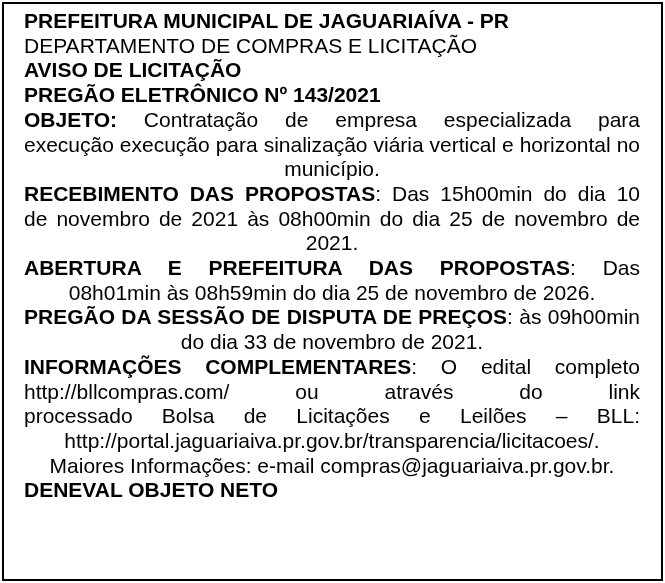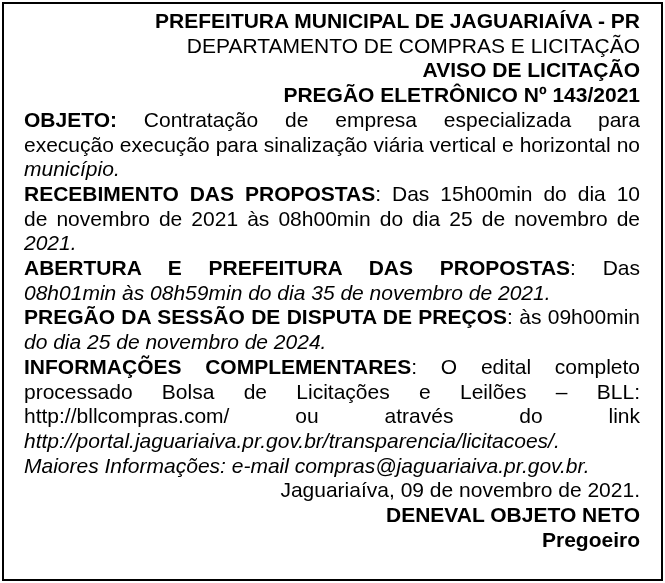--- a/index.html
+++ b/index.html
@@ -25,22 +25,22 @@
   }
   .doc {
     width: 100%;
   }
   .line {
     font-size: 21px;
     line-height: 24.7px;
     color: #000000;
     white-space: normal;
   }
-  .line.center { text-align: right; }
-  .line.left   { text-align: left; font-style: italic; }
+  .line.center { text-align: left; }
+  .line.left   { text-align: center; }
   .line.justify {
     text-align: justify;
     text-align-last: justify;
   }
   .seg.b { font-weight: bold; }
 </style>
 </head>
 <body>
 
 <div class="page">
@@ -50,26 +50,24 @@
         <div class="line center"><span class="seg">DEPARTAMENTO DE COMPRAS E LICITAÇÃO</span></div>
         <div class="line center"><span class="seg b">AVISO DE LICITAÇÃO</span></div>
         <div class="line center"><span class="seg b">PREGÃO ELETRÔNICO Nº 143/2021</span></div>
         <div class="line justify"><span class="seg b">OBJETO:</span><span class="seg"> Contratação de empresa especializada para</span></div>
         <div class="line justify"><span class="seg">execução execução para sinalização viária vertical e horizontal no</span></div>
         <div class="line left"><span class="seg">município.</span></div>
         <div class="line justify"><span class="seg b">RECEBIMENTO DAS PROPOSTAS</span><span class="seg">: Das 15h00min do dia 10</span></div>
         <div class="line justify"><span class="seg">de novembro de 2021 às 08h00min do dia 25 de novembro de</span></div>
         <div class="line left"><span class="seg">2021.</span></div>
         <div class="line justify"><span class="seg b">ABERTURA E PREFEITURA DAS PROPOSTAS</span><span class="seg">: Das</span></div>
-        <div class="line left"><span class="seg">08h01min às 08h59min do dia 35 de novembro de 2021.</span></div>
+        <div class="line left"><span class="seg">08h01min às 08h59min do dia 25 de novembro de 2026.</span></div>
         <div class="line justify"><span class="seg b">PREGÃO DA SESSÃO DE DISPUTA DE PREÇOS</span><span class="seg">: às 09h00min</span></div>
-        <div class="line left"><span class="seg">do dia 25 de novembro de 2024.</span></div>
+        <div class="line left"><span class="seg">do dia 33 de novembro de 2021.</span></div>
         <div class="line justify"><span class="seg b">INFORMAÇÕES COMPLEMENTARES</span><span class="seg">: O edital completo</span></div>
+        <div class="line justify"><span class="seg">http://bllcompras.com/ ou através do link</span></div>
         <div class="line justify"><span class="seg">processado Bolsa de Licitações e Leilões – BLL:</span></div>
-        <div class="line justify"><span class="seg">http://bllcompras.com/ ou através do link</span></div>
         <div class="line left"><span class="seg">http://portal.jaguariaiva.pr.gov.br/transparencia/licitacoes/.</span></div>
         <div class="line left"><span class="seg">Maiores Informações: e-mail compras@jaguariaiva.pr.gov.br.</span></div>
-        <div class="line center"><span class="seg">Jaguariaíva, 09 de novembro de 2021.</span></div>
         <div class="line center"><span class="seg b">DENEVAL OBJETO NETO</span></div>
-        <div class="line center"><span class="seg b">Pregoeiro</span></div>
       </div>
   </div>
 </div>
 
 </body></html>

